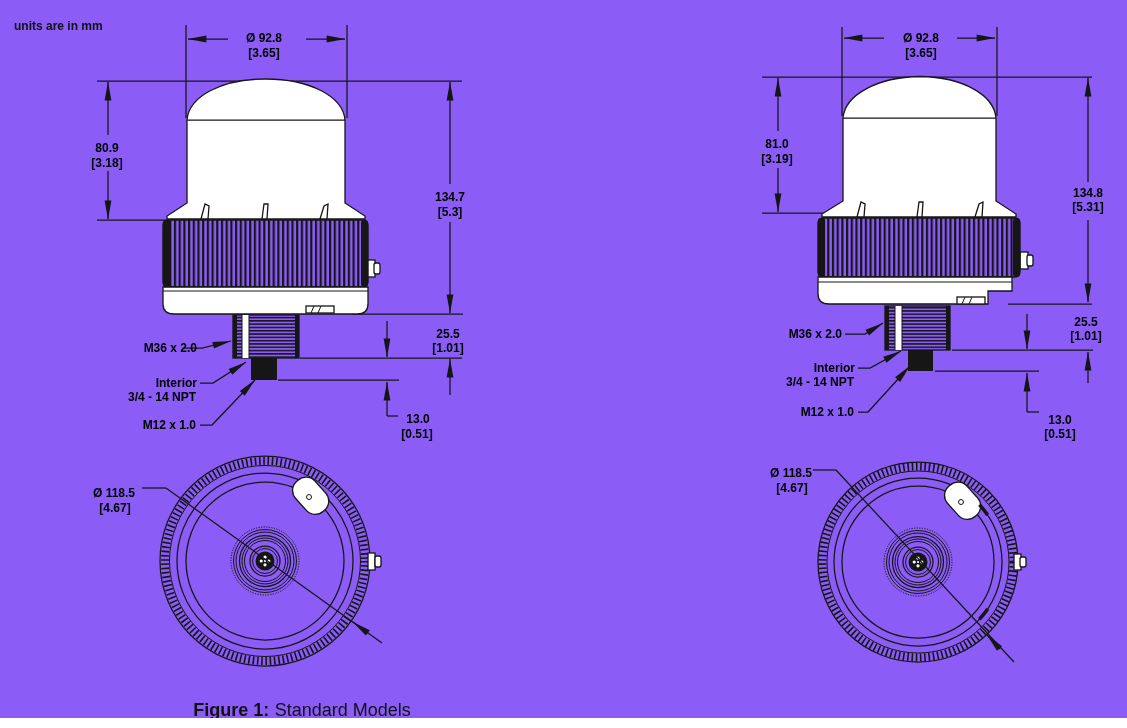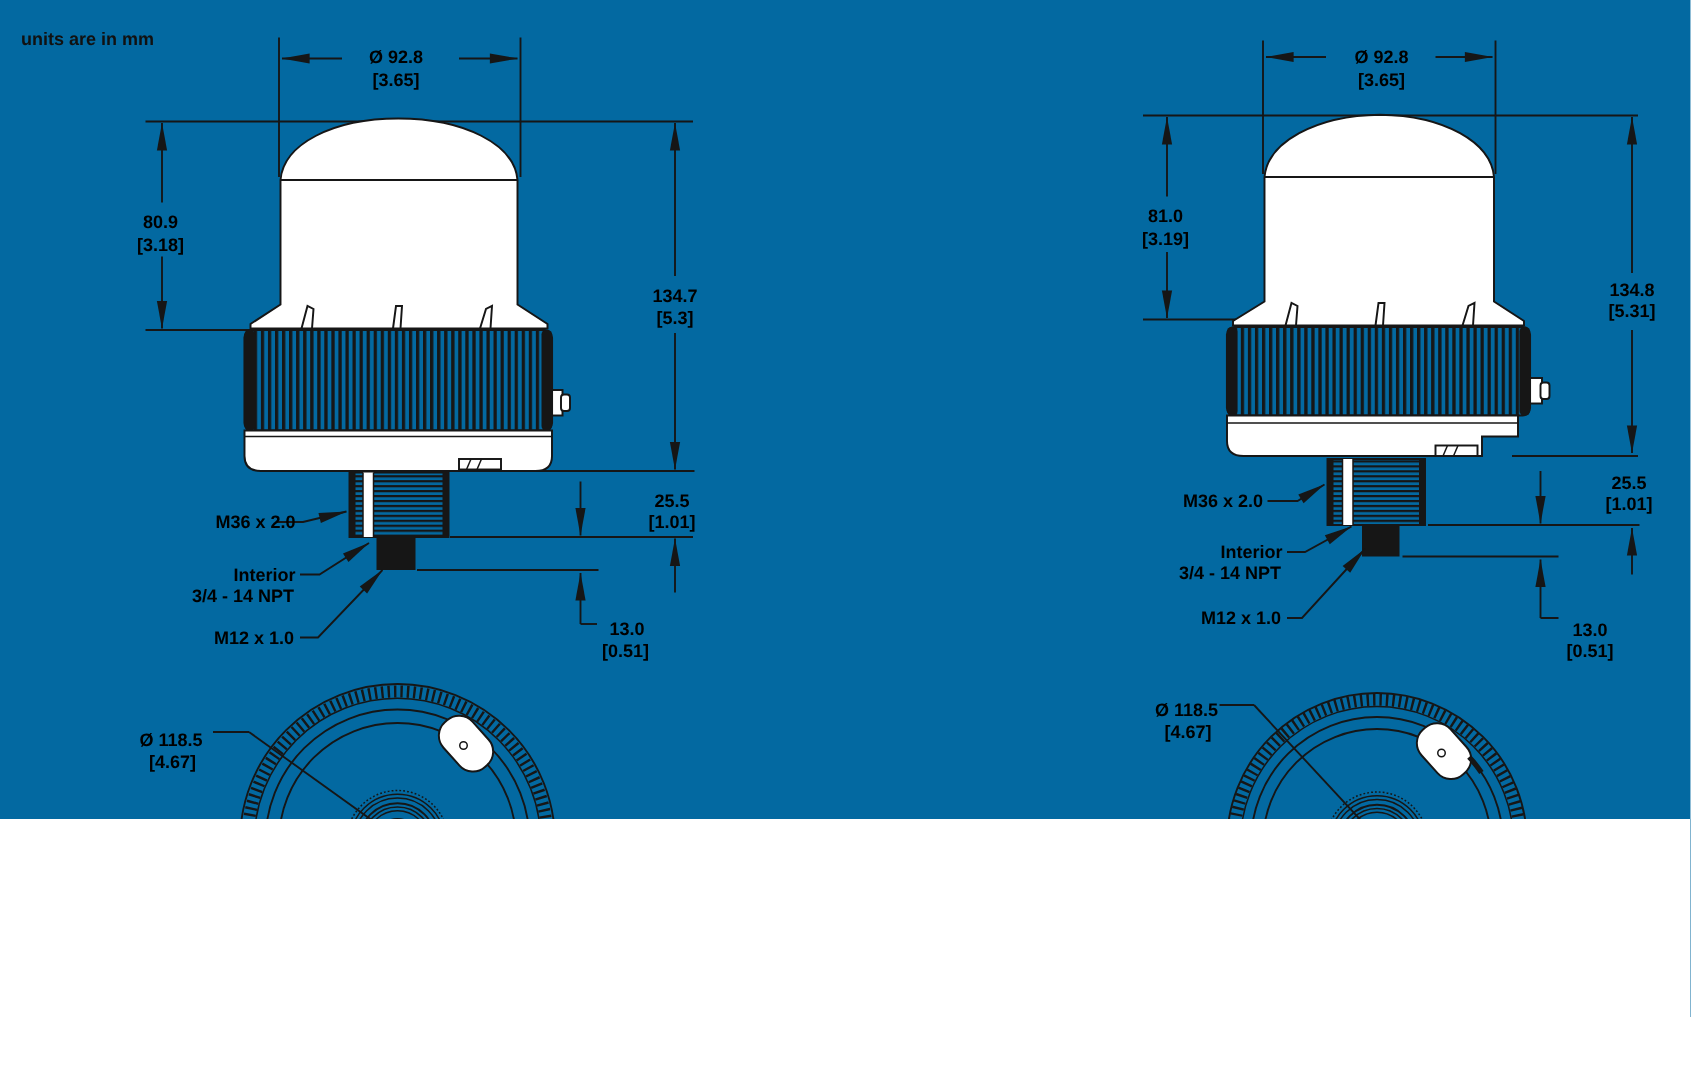--- a/index.html
+++ b/index.html
@@ -1,16 +1,16 @@
 <!DOCTYPE html>
 <html><head>
 <meta charset="utf-8">
 <style>
   html,body{margin:0;padding:0;background:#fff;}
-  #canvas{position:relative;width:1127px;height:546px;background:#0369a1;overflow:hidden;
+  #canvas{position:relative;width:1127px;height:718px;background:#8b5cf6;overflow:hidden;
           font-family:"Liberation Sans",sans-serif;}
   #units-note{position:absolute;left:14px;top:19px;font-size:12px;font-weight:700;color:#111;}
   .caption{position:absolute;top:700px;width:304px;text-align:center;font-size:18px;color:#111;}
   .caption .b{font-weight:700;}
   .caption .r{font-weight:400;margin-left:0.30em;}
   #cap1{left:150px;}
   #cap2{left:809px;}
   svg{position:absolute;left:0;top:0;}
   svg line, svg path, svg polyline, svg circle, svg rect{vector-effect:none;}
   .ln{stroke:#161616;stroke-width:1.25;fill:none;}
@@ -276,14 +276,17 @@
         <rect class="wfill" x="1020" y="557" width="6" height="10" rx="2"></rect>
       </g>
       <line class="ln" x1="813" y1="470" x2="836" y2="470"></line>
       <line class="ln" x1="836" y1="470" x2="1014" y2="662"></line>
       <line class="ln" x1="1000" y1="649" x2="987" y2="635" marker-end="url(#arr)"></line>
       <text class="dimtxt" x="791" y="477" text-anchor="middle">Ø 118.5</text>
       <text class="dimtxt" x="792" y="492" text-anchor="middle">[4.67]</text>
     </g>
   </svg>
 
+  <div id="cap1" class="caption">
+    <span class="b">Figure 1:</span><span class="r">Standard Models</span>
+  </div>
 
 </div>
 
 </body></html>

